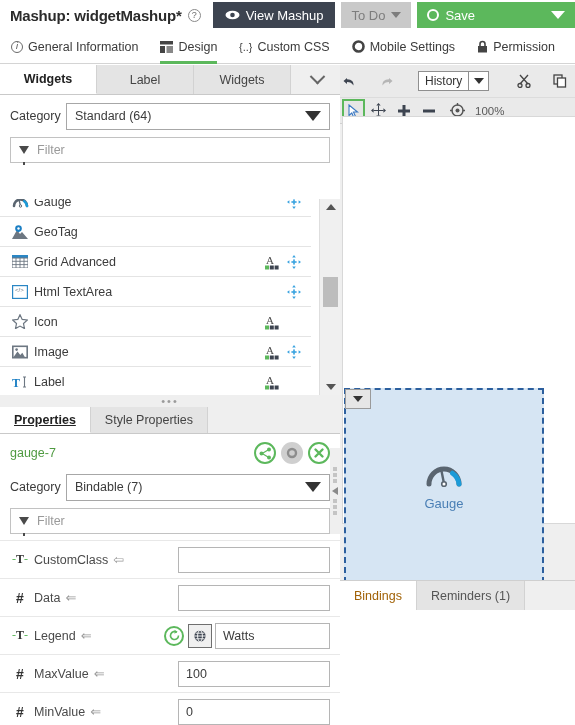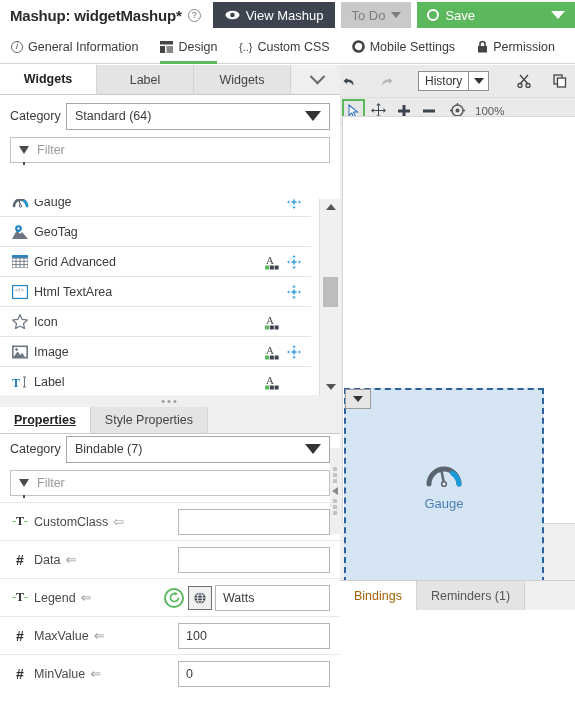--- a/index.html
+++ b/index.html
@@ -549,20 +549,42 @@
     <div class="propspanel">
       <div class="ptabs">
         <div class="ptab active">
           <span>Properties</span>
         </div>
         <div class="ptab">
           <span>Style Properties</span>
         </div>
       </div>
 
+      <div class="pidrow">
+        <span class="pid">gauge-7</span>
+        <div class="circbtn">
+          <svg width="13" height="13" viewBox="0 0 13 13">
+              <circle cx="10" cy="2.5" r="2" fill="#5cb85c"></circle>
+              <circle cx="2.5" cy="6.5" r="2" fill="#5cb85c"></circle>
+              <circle cx="10" cy="10.5" r="2" fill="#5cb85c"></circle>
+              <path d="M4 6L9 3M4 7L9 10" stroke="#5cb85c" stroke-width="1.2" fill="none"></path>
+            </svg>
+        </div>
+        <div class="circbtn gray">
+          <svg width="12" height="12" viewBox="0 0 12 12">
+              <circle cx="6" cy="6" r="4" fill="none" stroke="#8d8d8d" stroke-width="2.4"></circle>
+              <circle cx="6" cy="6" r="1.6" fill="#cfcfcf"></circle>
+            </svg>
+        </div>
+        <div class="circbtn">
+          <svg width="12" height="12" viewBox="0 0 12 12">
+              <path d="M2.5 2.5L9.5 9.5M9.5 2.5L2.5 9.5" stroke="#5cb85c" stroke-width="2.4" stroke-linecap="round"></path>
+            </svg>
+        </div>
+      </div>
 
       <div class="catrow" style="margin-top:0;">
         <span class="catlabel">Category</span>
         <div class="selbox">
           <span class="txt">Bindable (7)</span>
           <span class="sel-caret"></span>
         </div>
       </div>
 
       <div class="filterbox">

